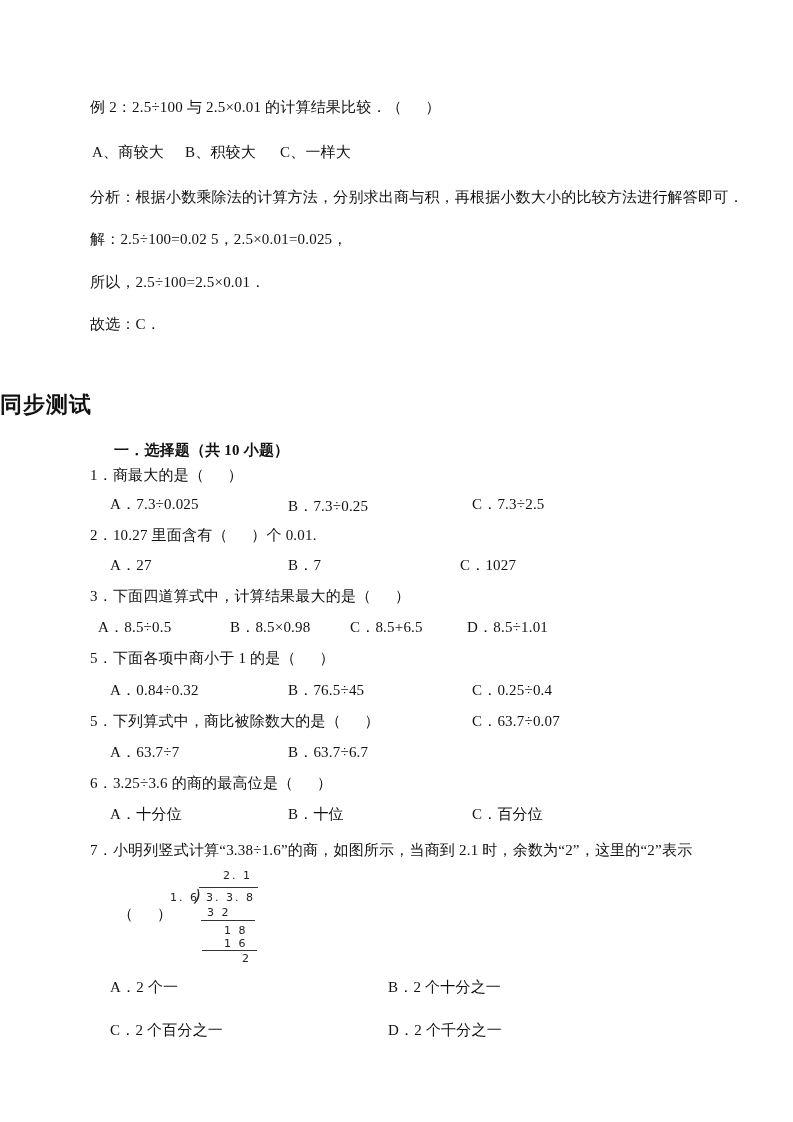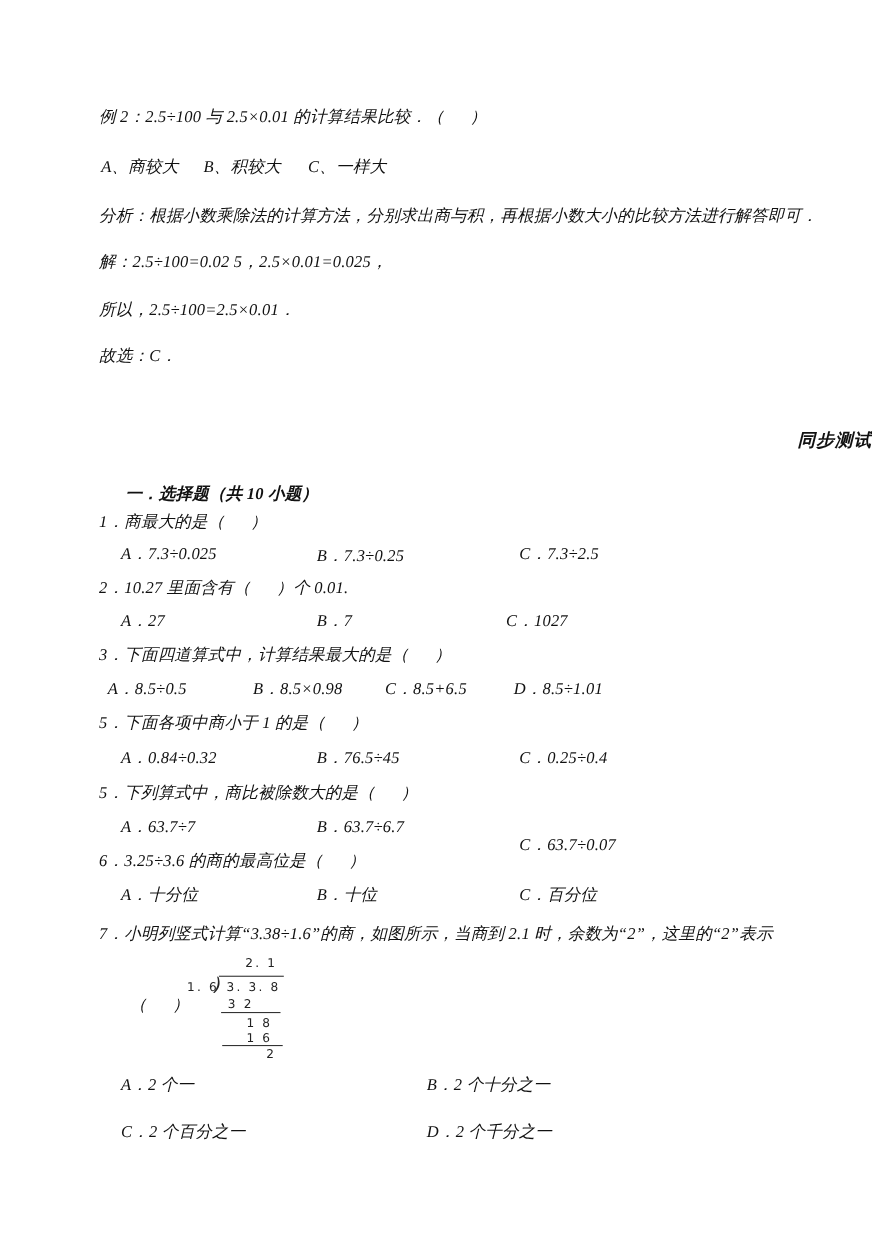--- a/index.html
+++ b/index.html
@@ -5,25 +5,25 @@
   html,body{margin:0;padding:0;background:#ffffff;}
   .page{
     position:relative;
     width:793px;height:1122px;
     background:#ffffff;
     color:#111;
     font-family:"Liberation Serif","DejaVu Serif",serif;
     font-size:15px;
     overflow:hidden;
   }
-  .t{position:absolute;white-space:pre;line-height:1.25;letter-spacing:0.2px;font-style:italic;}
+  .t{position:absolute;white-space:pre;line-height:1.25;letter-spacing:0.2px;}
   .bold{font-weight:bold;margin-left:24px;}
   .heading{
-    left:0;width:100%;text-align:right;
-    font-size:16px;font-weight:bold;letter-spacing:1px;
+    left:0;width:100%;text-align:left;
+    font-size:22px;font-weight:bold;letter-spacing:1px;
   }
   
   .lv{
     position:absolute;white-space:pre;
     font-family:"DejaVu Sans","Liberation Sans",sans-serif;
     font-size:11px;letter-spacing:2px;line-height:1;color:#222;
   }
   .lv-rule{position:absolute;border-top:1.5px solid #333;height:0;}
   .lv-paren{
     position:absolute;
@@ -66,21 +66,21 @@
   <div class="t" style="left:467px;top:618px">D．8.5÷1.01</div>
 
   <div class="t" style="left:90px;top:649px">5．下面各项中商小于 1 的是（      ）</div>
   <div class="t" style="left:110px;top:681px">A．0.84÷0.32</div>
   <div class="t" style="left:288px;top:681px">B．76.5÷45</div>
   <div class="t" style="left:472px;top:681px">C．0.25÷0.4</div>
 
   <div class="t" style="left:90px;top:712px">5．下列算式中，商比被除数大的是（      ）</div>
   <div class="t" style="left:110px;top:743px">A．63.7÷7</div>
   <div class="t" style="left:288px;top:743px">B．63.7÷6.7</div>
-  <div class="t" style="left:472px;top:760px">C．63.7÷0.07</div>
+  <div class="t" style="left:472px;top:712px">C．63.7÷0.07</div>
 
   <div class="t" style="left:90px;top:774px">6．3.25÷3.6 的商的最高位是（      ）</div>
   <div class="t" style="left:110px;top:805px">A．十分位</div>
   <div class="t" style="left:288px;top:805px">B．十位</div>
   <div class="t" style="left:472px;top:805px">C．百分位</div>
 
   <div class="t" style="left:90px;top:841px">7．小明列竖式计算“3.38÷1.6”的商，如图所示，当商到 2.1 时，余数为“2”，这里的“2”表示</div>
 
   <div>
     <div class="t" style="left:118px;top:905px">（      ）</div>

